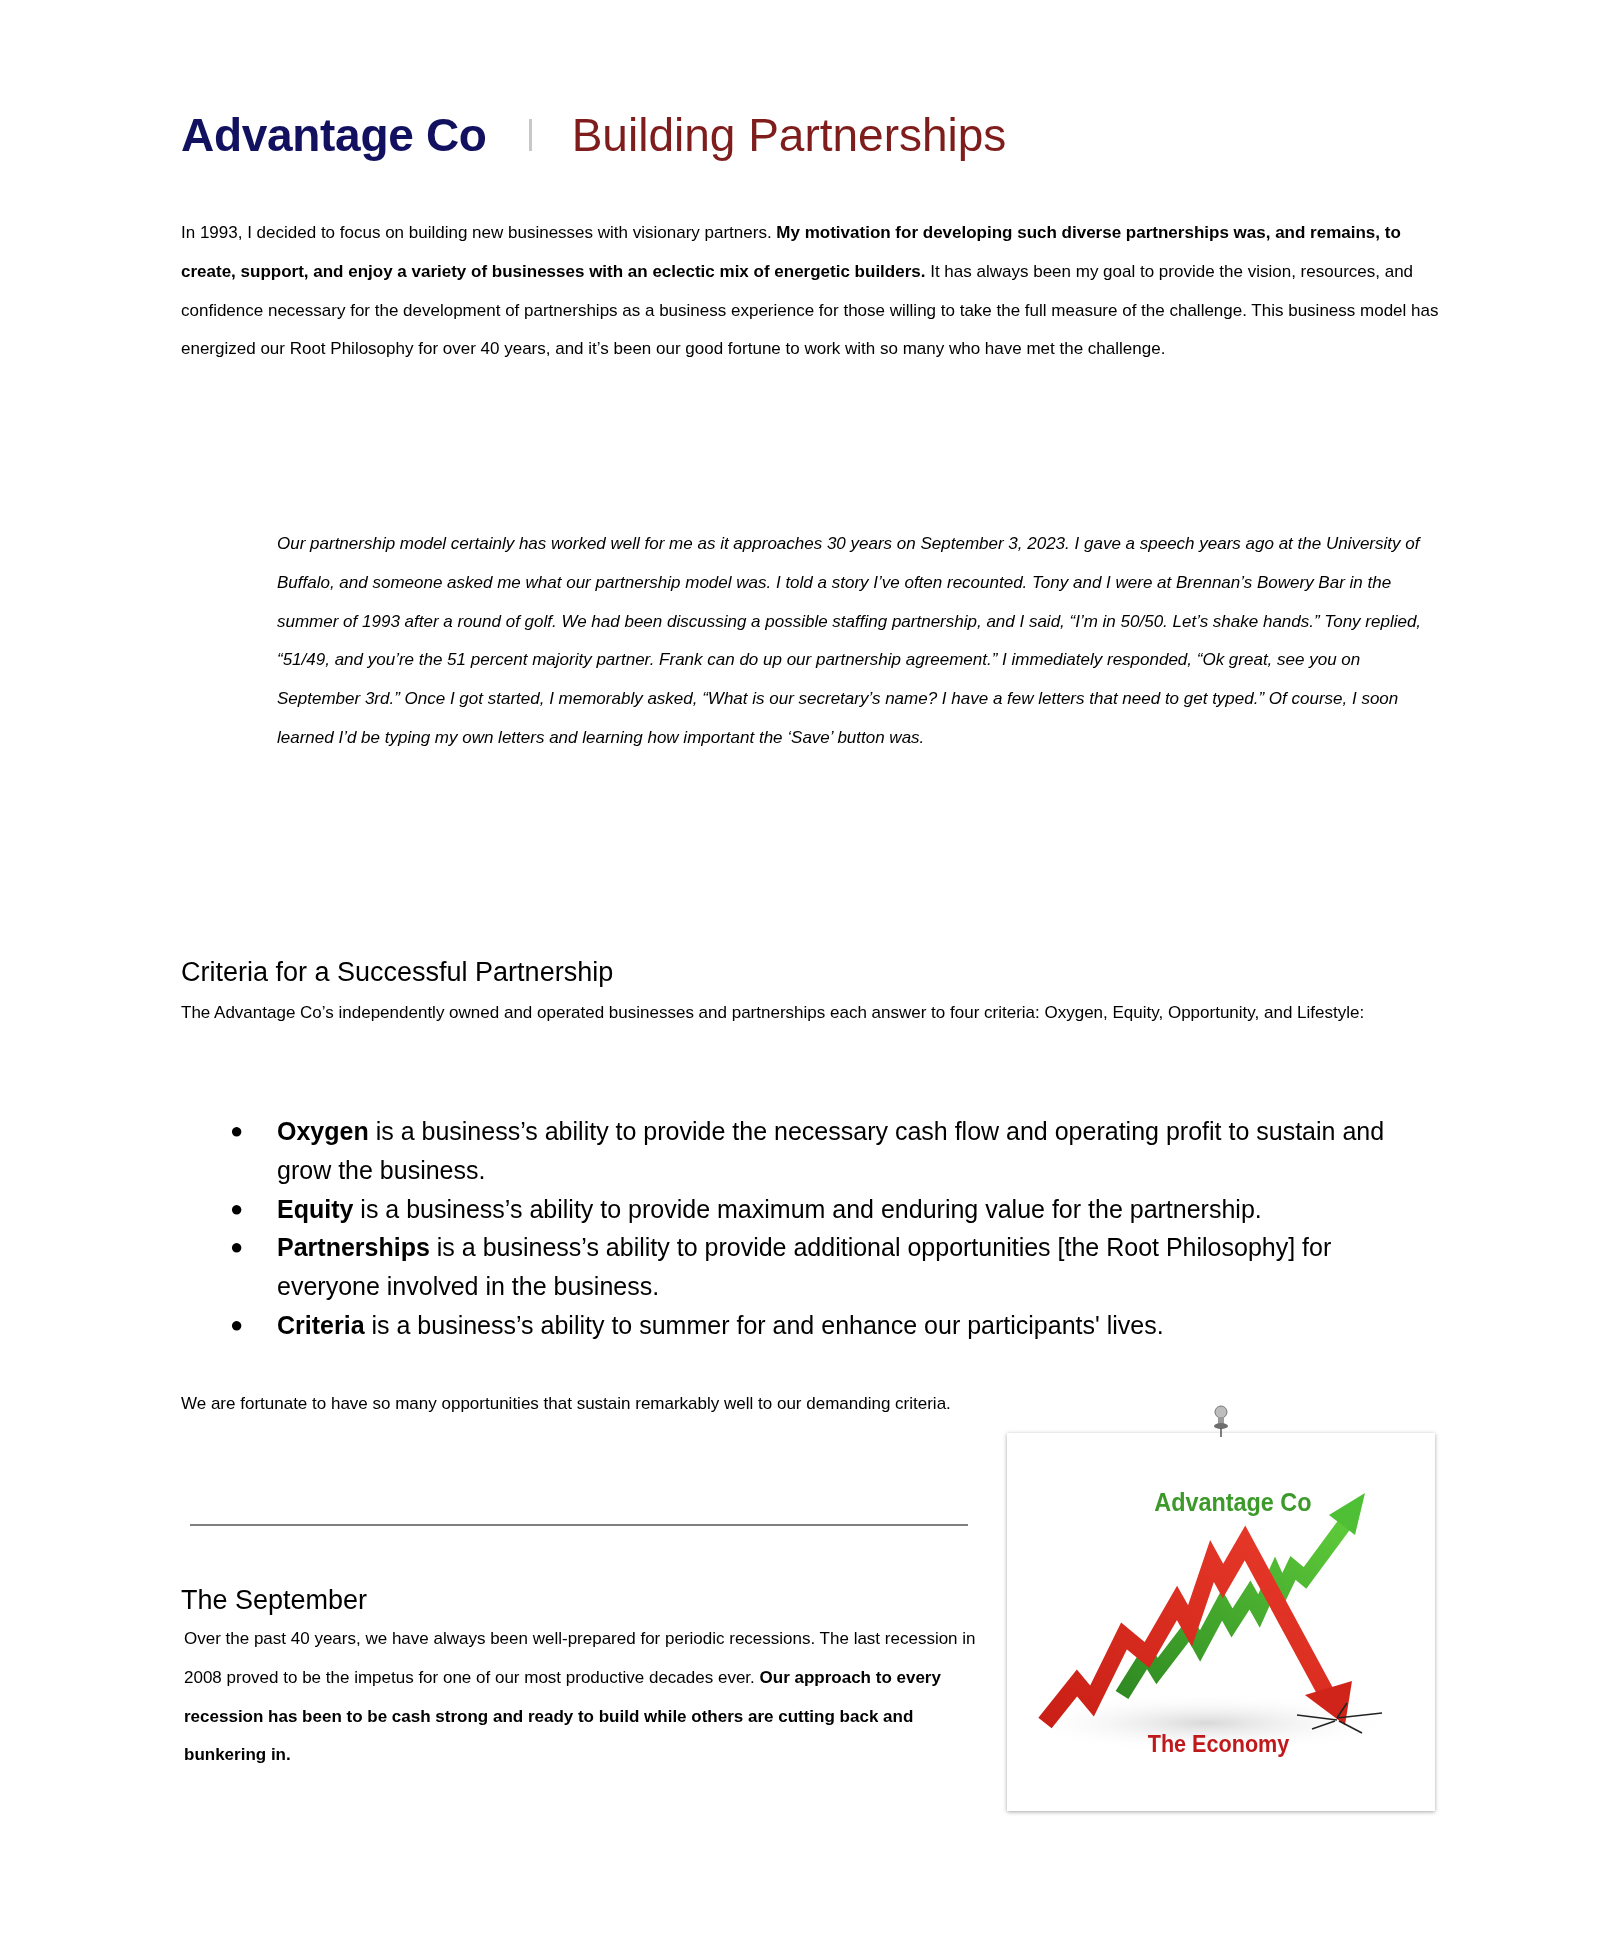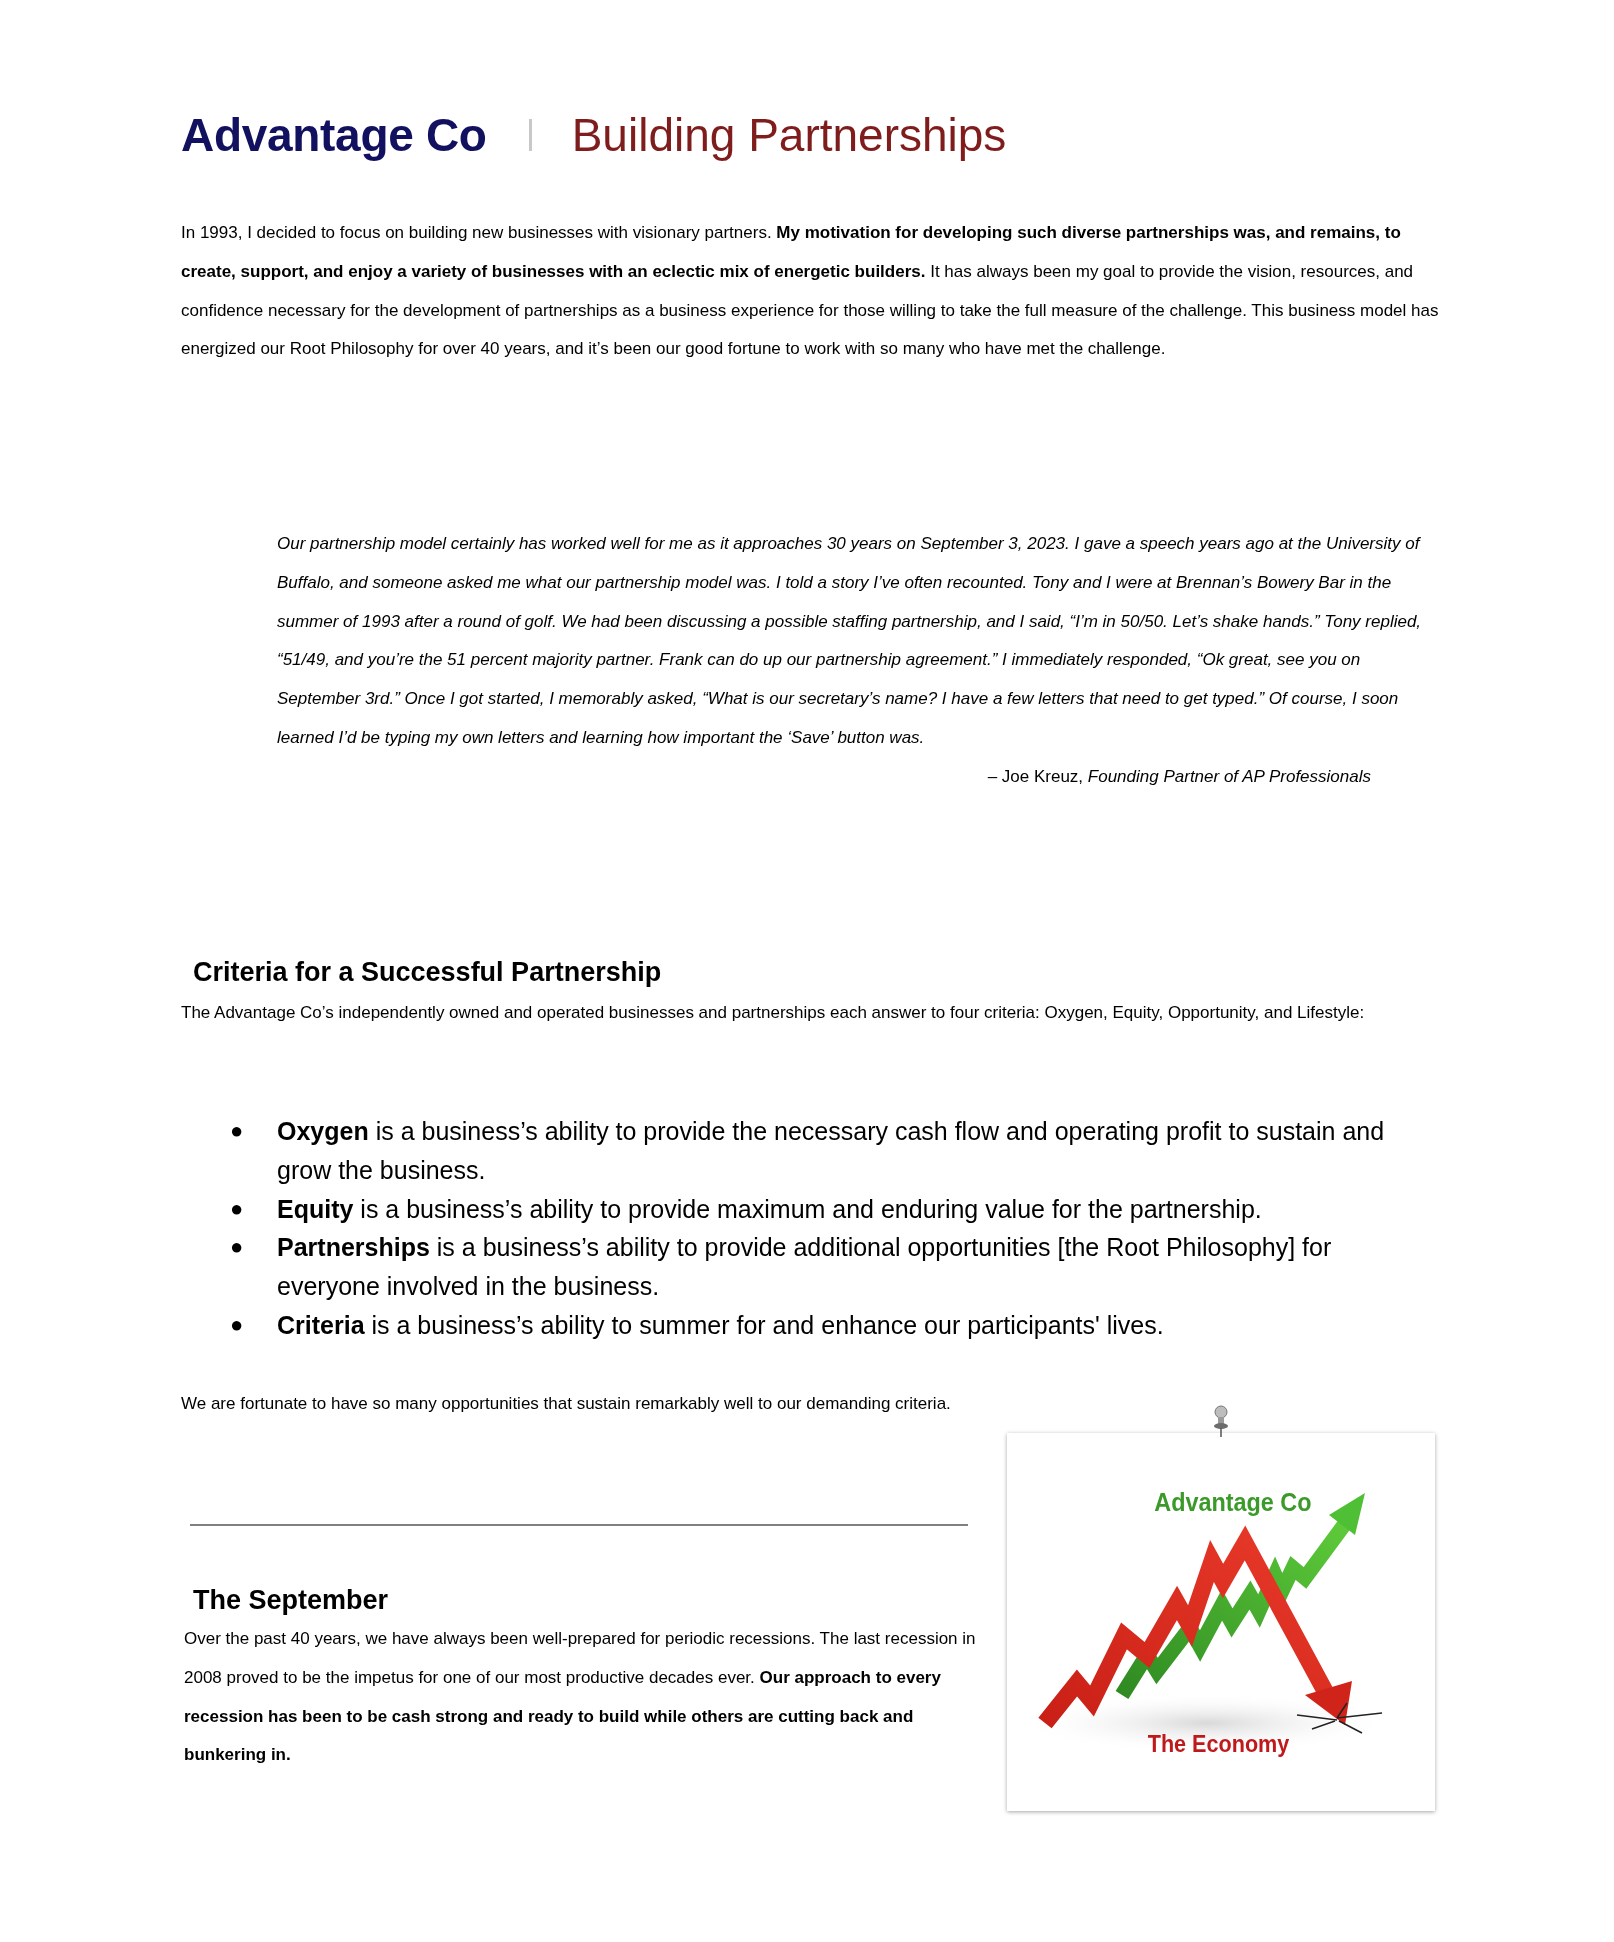--- a/index.html
+++ b/index.html
@@ -15,21 +15,21 @@
   .subtitle { font-size: 46px; color: #7f1d1d; vertical-align: middle; }
 
   p, .txt { margin: 0; font-size: 17px; line-height: 38.8px; }
   .b { font-weight: bold; }
 
   .intro { position: absolute; top: 214px; left: 0; width: 1260px; }
 
   .quote { position: absolute; top: 525px; left: 96px; width: 1150px; font-style: italic; }
   .attrib { text-align: right; padding-right: 56px; }
 
-  .h2 { position: absolute; left: 12px; font-size: 27px; font-weight: bold; line-height: 40px; margin: 0; }
+  .h2 { position: absolute; left: 0; font-size: 27px; font-weight: normal; line-height: 40px; margin: 0; }
   .criteria-h { top: 952px; }
   .criteria-p { position: absolute; top: 994px; left: 0; width: 1260px; }
 
   .bullets { position: absolute; top: 1112px; left: 0; width: 1260px; margin: 0; padding: 0; list-style: none; }
   .bullets li { position: relative; padding-left: 96px; font-size: 25px; line-height: 38.8px; }
   .bullets .dot { position: absolute; left: 49px; top: 0; font-size: 22px; }
 
   .fortunate { position: absolute; top: 1385px; left: 0; width: 800px; }
   .rule { position: absolute; top: 1524px; left: 9px; width: 778px; height: 2px; background: #808080; }
 
@@ -47,21 +47,20 @@
 <div class="page">
 
   <div class="header">
     <span class="brand">Advantage Co</span><span class="sep"></span><span class="subtitle">Building Partnerships</span>
   </div>
 
   <p class="intro"><span>In 1993, I decided to focus on building new businesses with visionary partners.  </span><span class="b">My motivation for developing such diverse partnerships was, and remains, to create, support, and enjoy a variety of businesses with an eclectic mix of energetic builders.</span><span>  It has always been my goal to provide the vision, resources, and confidence necessary for the development of partnerships as a business experience for those willing to take the full measure of the challenge.  This business model has energized our Root Philosophy for over 40 years, and it’s been our good fortune to work with so many who have met the challenge.</span></p>
 
   <div class="quote">
     <p>Our partnership model certainly has worked well for me as it approaches 30 years on September 3, 2023.  I gave a speech years ago at the University of Buffalo, and someone asked me what our partnership model was.  I told a story I’ve often recounted.  Tony and I were at Brennan’s Bowery Bar in the summer of 1993 after a round of golf.  We had been discussing a possible staffing partnership, and I said, “I’m in 50/50.  Let’s shake hands.”  Tony replied, “51/49, and you’re the 51 percent majority partner.  Frank can do up our partnership agreement.”  I immediately responded, “Ok great, see you on September 3rd.”  Once I got started, I memorably asked, “What is our secretary’s name?  I have a few letters that need to get typed.”  Of course, I soon learned I’d be typing my own letters and learning how important the ‘Save’ button was.</p>
-    <p class="attrib"><span style="font-style:normal">–  </span><span style="font-style:normal">Joe Kreuz, </span><span>Founding Partner of AP Professionals</span></p>
   </div>
 
   <h2 class="h2 criteria-h">Criteria for a Successful Partnership</h2>
   <p class="criteria-p">The Advantage Co’s independently owned and operated businesses and partnerships each answer to four criteria: Oxygen, Equity, Opportunity, and Lifestyle:</p>
 
   <ul class="bullets">
     <li><span class="dot">●</span><span class="b">Oxygen</span><span> is a business’s ability to provide the necessary cash flow and operating profit to sustain and grow the business.</span></li>
     <li><span class="dot">●</span><span class="b">Equity</span><span> is a business’s ability to provide maximum and enduring value for the partnership.</span></li>
     <li><span class="dot">●</span><span class="b">Partnerships</span><span> is a business’s ability to provide additional opportunities [the Root Philosophy] for everyone involved in the business.</span></li>
     <li><span class="dot">●</span><span class="b">Criteria</span><span> is a business’s ability to summer for and enhance our participants' lives.</span></li>

